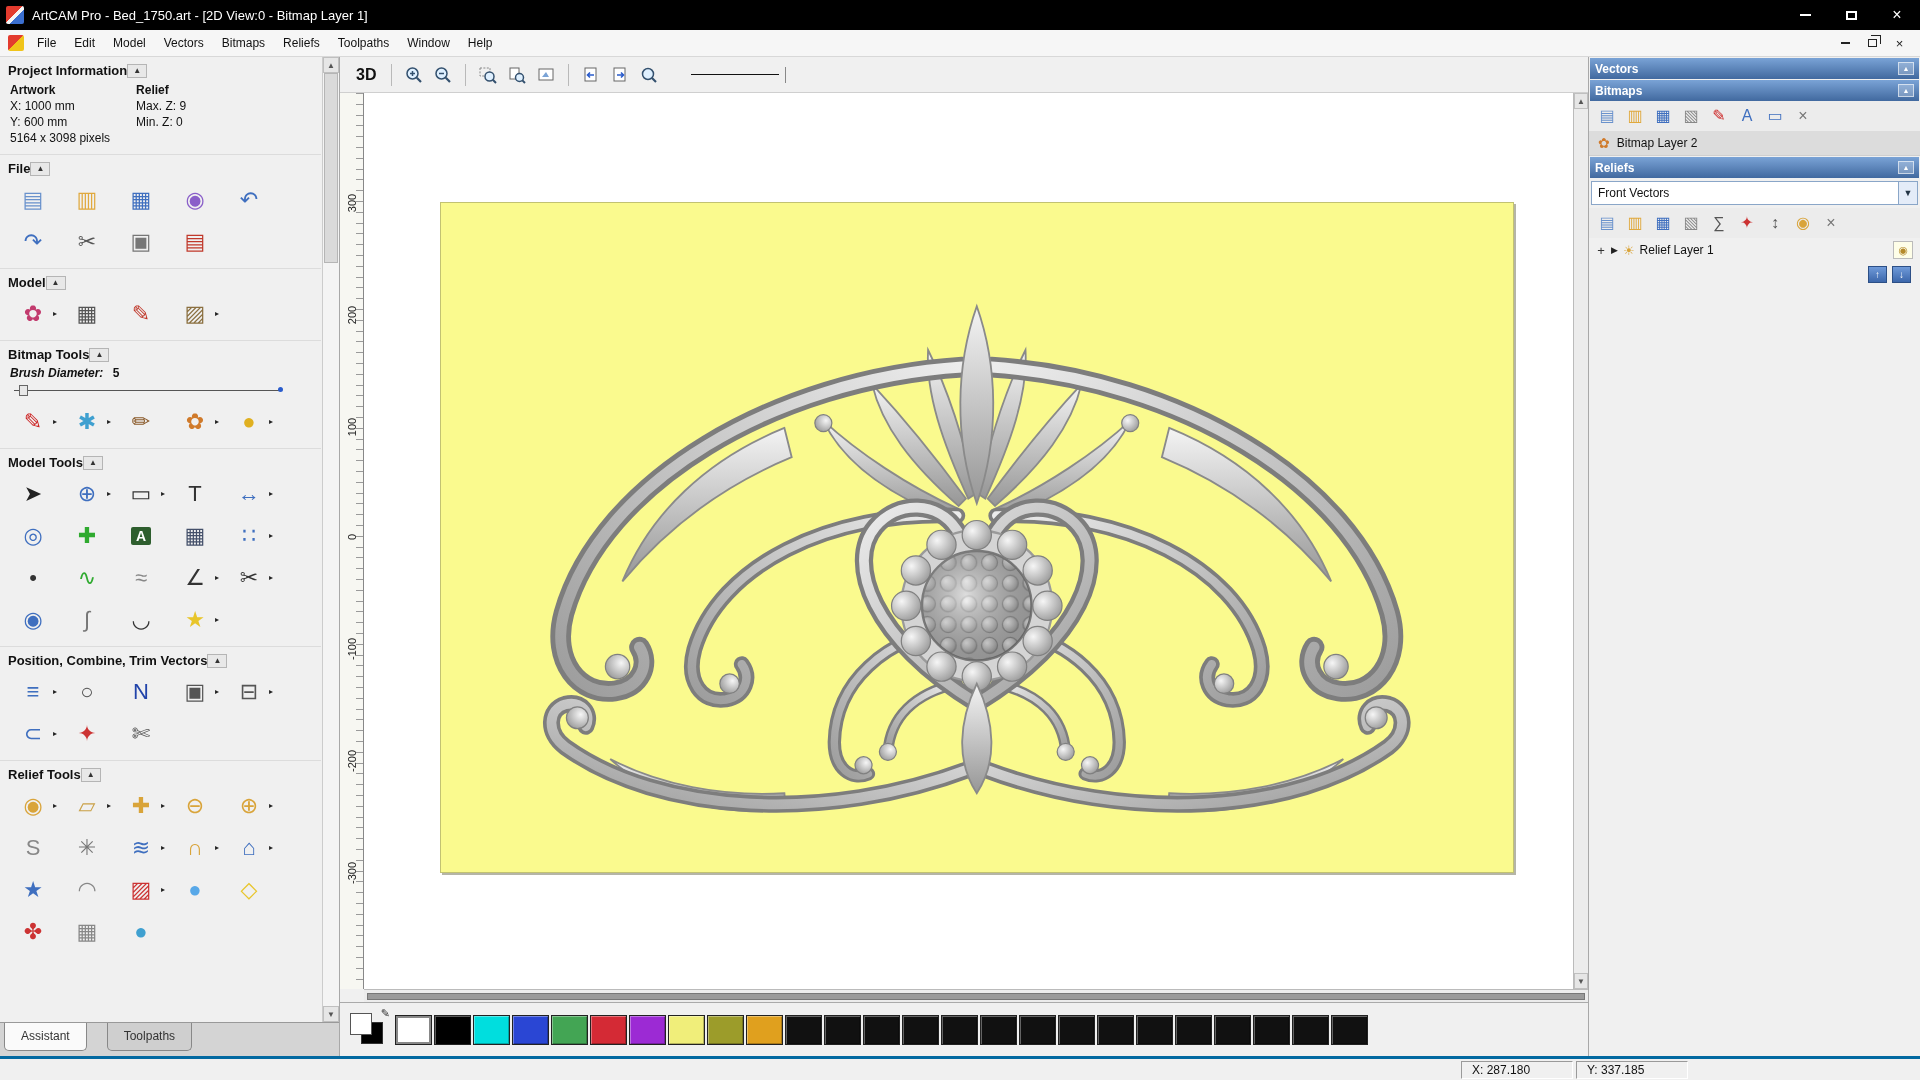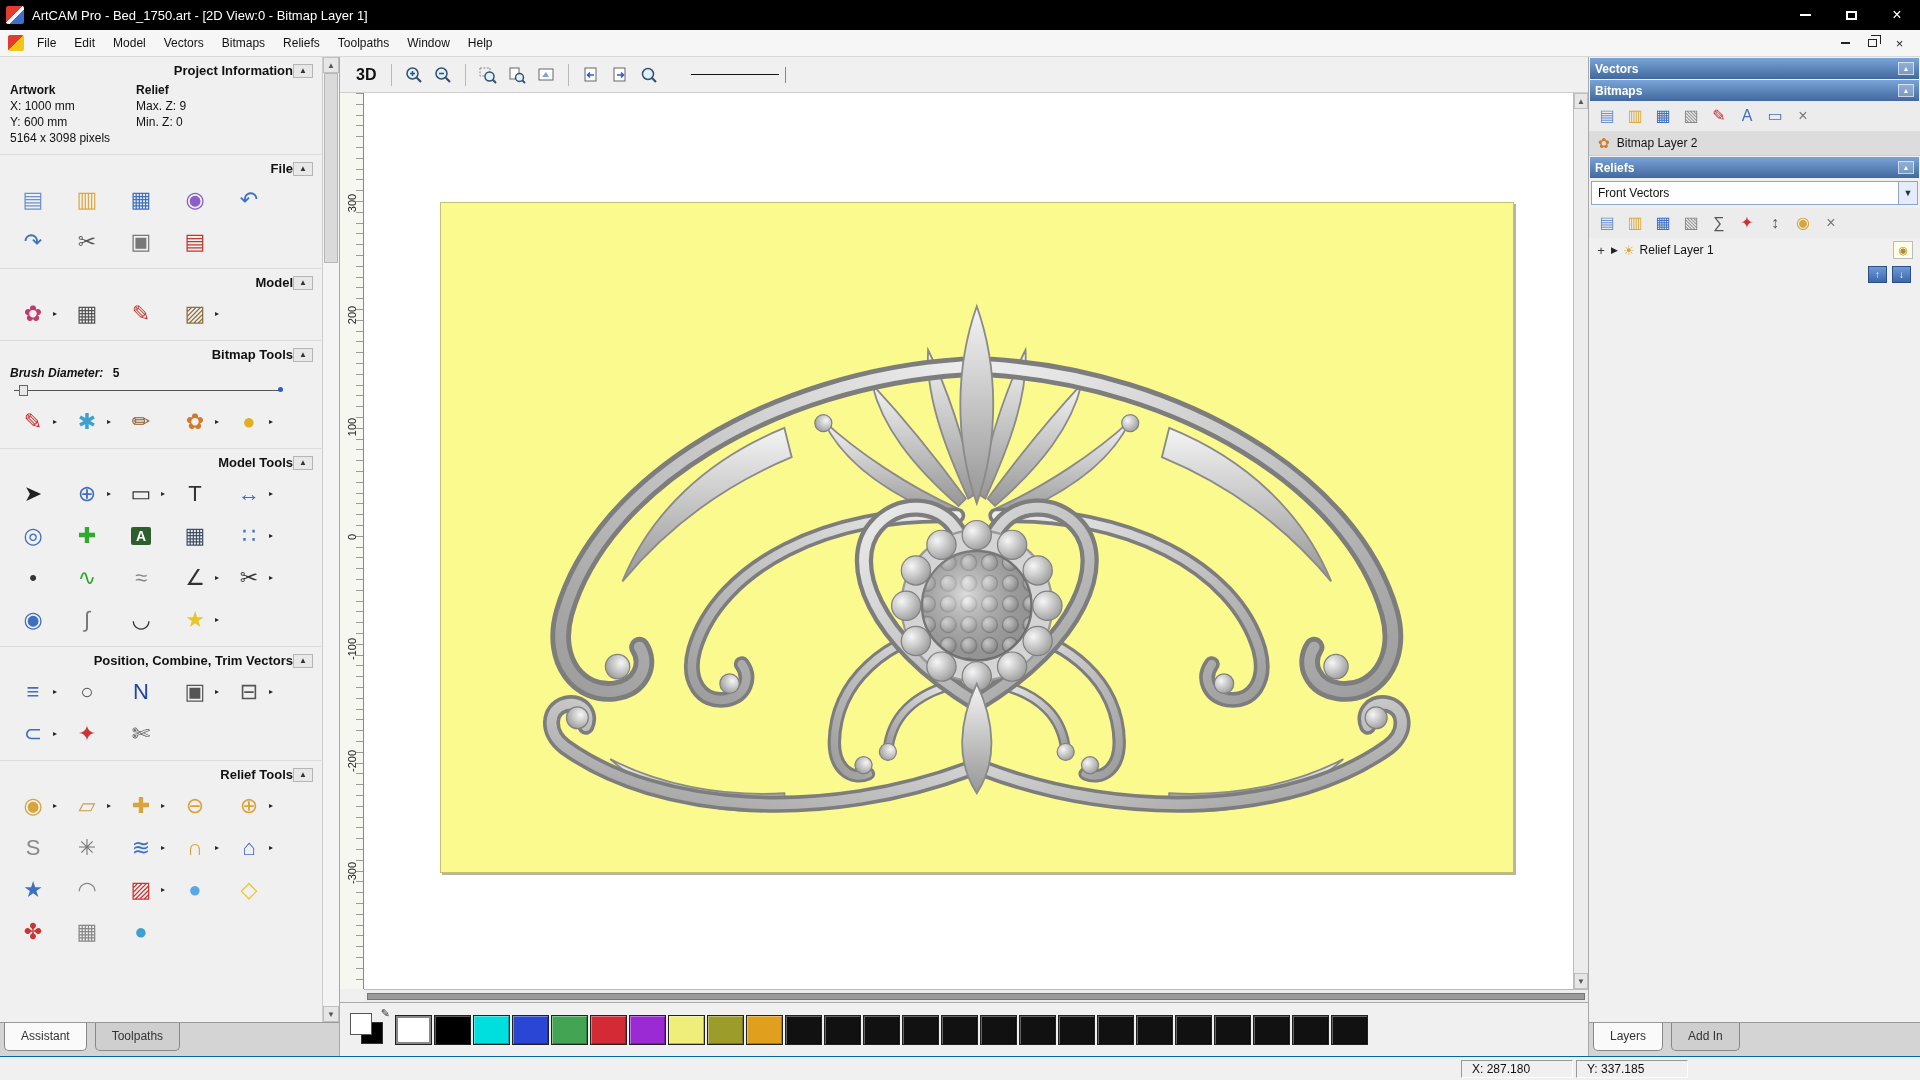--- a/index.html
+++ b/index.html
@@ -28,39 +28,39 @@
 
 .main{flex:1;display:flex;min-height:0}
 
 
 .left-panel{width:340px;flex:none;background:#f0f0f0;border-right:1px solid #a8a8a8;display:flex;flex-direction:column}
 .left-scroll{flex:1;overflow:hidden;position:relative;padding-right:18px}
 .lscroll-track{position:absolute;top:0;right:0;bottom:0;width:17px;background:#f4f4f4;border-left:1px solid #ccc;display:flex;flex-direction:column}
 .sb-arrow{height:16px;background:#e6e6e6;border:1px solid #bfbfbf;font-size:8px;display:flex;align-items:center;justify-content:center;color:#555;flex:none}
 .lscroll-thumb{margin:0 1px;height:190px;background:#dadada;border:1px solid #b5b5b5}
 .lscroll-space{flex:1}
-.sec-header{display:flex;align-items:center;justify-content:flex-end;padding:6px 8px 2px;font-weight:bold;font-size:13px;border-top:1px solid #dcdcdc}
+.sec-header{display:flex;align-items:center;justify-content:flex-start;padding:6px 8px 2px;font-weight:bold;font-size:13px;border-top:1px solid #dcdcdc}
 .section:first-child .sec-header{border-top:none}
 .collapse-btn{width:20px;height:14px;background:#e8e8e8;border:1px solid #b5b5b5;font-size:8px;line-height:12px;text-align:center;color:#333}
 .pi-grid{display:flex;gap:26px;padding:2px 10px 8px}
 .pi-col div{line-height:16px}
 .pi-bold{font-weight:bold}
 .brush-row{padding:2px 10px 0;font-style:italic;font-weight:bold}
 .brush-row .val{font-style:normal;margin-left:6px}
 .slider{position:relative;height:15px;margin:3px 14px 2px}
 .slider-track{position:absolute;left:0;right:28px;top:7px;height:1px;background:#555}
 .slider-handle{position:absolute;left:5px;top:2px;width:9px;height:11px;background:#e8e8e8;border:1px solid #666}
 .slider-dot{position:absolute;right:24px;top:4px;width:5px;height:5px;border-radius:50%;background:#2a5ccc}
 .icon-grid{display:flex;flex-wrap:wrap;column-gap:12px;row-gap:6px;padding:4px 12px 8px}
 .tool-btn{width:42px;height:36px;position:relative;display:flex;align-items:center;justify-content:center}
 .tool-btn .glyph{font-size:22px;line-height:1}
 .tool-btn .glyph.boxed{font-size:14px;font-weight:bold;padding:2px 5px;border-radius:2px}
 .drop-arrow{position:absolute;right:-3px;top:13px;font-size:8px;color:#222}
 .panel-tabs{flex:none;height:34px;background:#d4d4d4;border-top:1px solid #999;display:flex;align-items:stretch;padding:0 4px 5px}
-.tab{padding:6px 16px;border:1px solid #888;border-top:none;background:#cfcfcf;color:#333;border-radius:0 0 5px 5px;margin-right:8px}
+.tab{padding:6px 16px;border:1px solid #888;border-top:none;background:#cfcfcf;color:#333;border-radius:0 0 5px 5px;margin-right:20px}
 .tab.active{background:#fafafa}
 
 
 .center{flex:1;display:flex;flex-direction:column;min-width:0;background:#f0f0f0}
 .toolbar{height:36px;flex:none;display:flex;align-items:center;gap:3px;padding:0 10px;border-bottom:1px solid #cfcfcf}
 .btn-3d{font-weight:bold;font-size:16px;padding:2px 6px}
 .tb-sep{width:1px;height:22px;background:#b9b9b9;margin:0 6px}
 .tb-btn{width:26px;height:26px;display:flex;align-items:center;justify-content:center}
 .line-preview{width:88px;height:1px;background:#111;margin-left:26px}
 .line-handle{width:1px;height:16px;background:#888;margin-left:3px}
@@ -105,21 +105,21 @@
 .plus{font-size:13px;color:#333;width:10px;text-align:center}
 .expander{font-size:9px;color:#222}
 .sun-icon{font-size:13px;color:#d9a43a}
 .rl-spacer{flex:1}
 .eye-btn{width:20px;height:18px;border:1px solid #bbb;background:#fefee8;display:flex;align-items:center;justify-content:center;font-size:11px;color:#b58a2a}
 .updown-row{display:flex;justify-content:flex-end;gap:5px;padding:4px 9px;flex:none}
 .ud-btn{width:19px;height:17px;background:linear-gradient(#6f9ad9,#3c67ab);color:#fff;font-size:10px;display:flex;align-items:center;justify-content:center;border:1px solid #2c4f86}
 .rp-flex{flex:1}
 
 
-.statusbar{flex:none;height:24px;background:#f0f0f0;border-top:1px solid #0369a1;display:flex;align-items:center;gap:3px;padding:2px 4px}
+.statusbar{flex:none;height:24px;background:#f0f0f0;border-top:3px solid #0369a1;display:flex;align-items:center;gap:3px;padding:2px 4px}
 .sb-fill{flex:1}
 .status-cell{min-width:112px;height:18px;line-height:16px;padding:0 10px;border:1px solid;border-color:#9a9a9a #fff #fff #9a9a9a;font-size:12px}
 .status-tail{width:225px;height:18px}
 </style>
 </head>
 <body>
 
 <div class="app">
 
   <div class="titlebar">
@@ -757,24 +757,20 @@
         <span class="rl-spacer"></span>
         <span class="eye-btn">◉</span>
       </div>
       <div class="updown-row">
         <span class="ud-btn">↑</span>
         <span class="ud-btn">↓</span>
       </div>
 
       <div class="rp-flex"></div>
 
-      <div class="panel-tabs">
-        <div class="tab active">Layers</div>
-        <div class="tab">Add In</div>
-      </div>
     </div>
   </div>
 
   <div class="statusbar">
     <div class="sb-fill"></div>
     <div class="status-cell">X: 287.180</div>
     <div class="status-cell">Y: 337.185</div>
     <div class="status-tail"></div>
   </div>
 </div>

